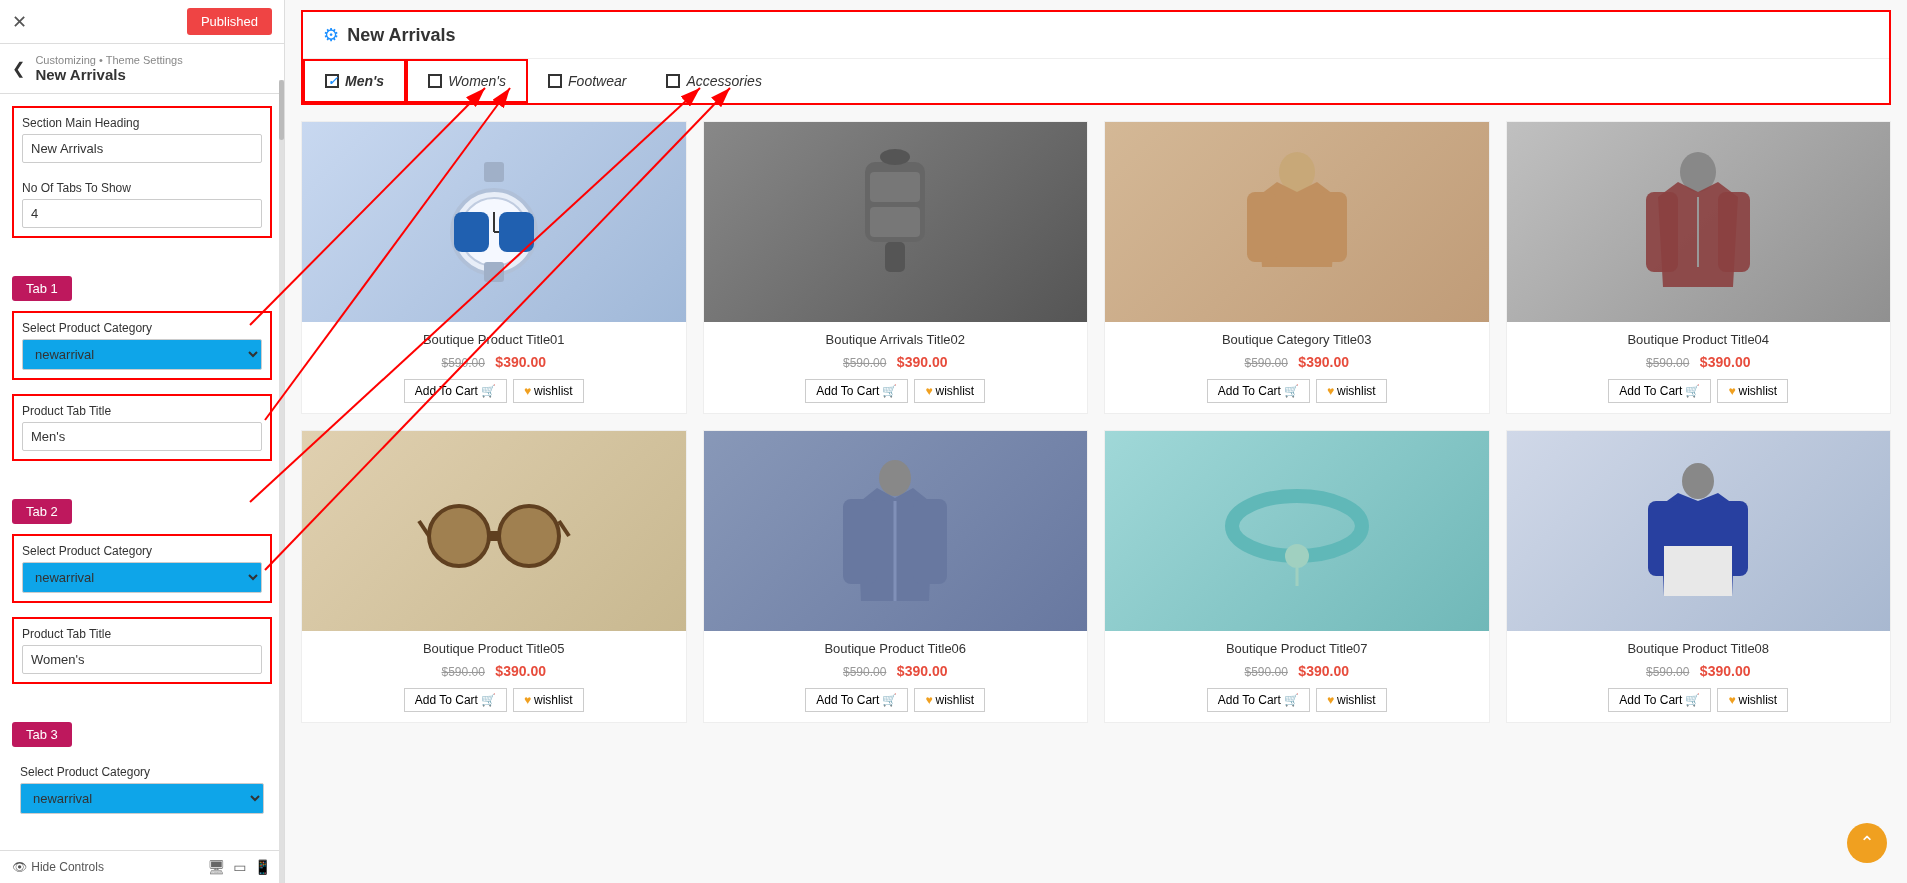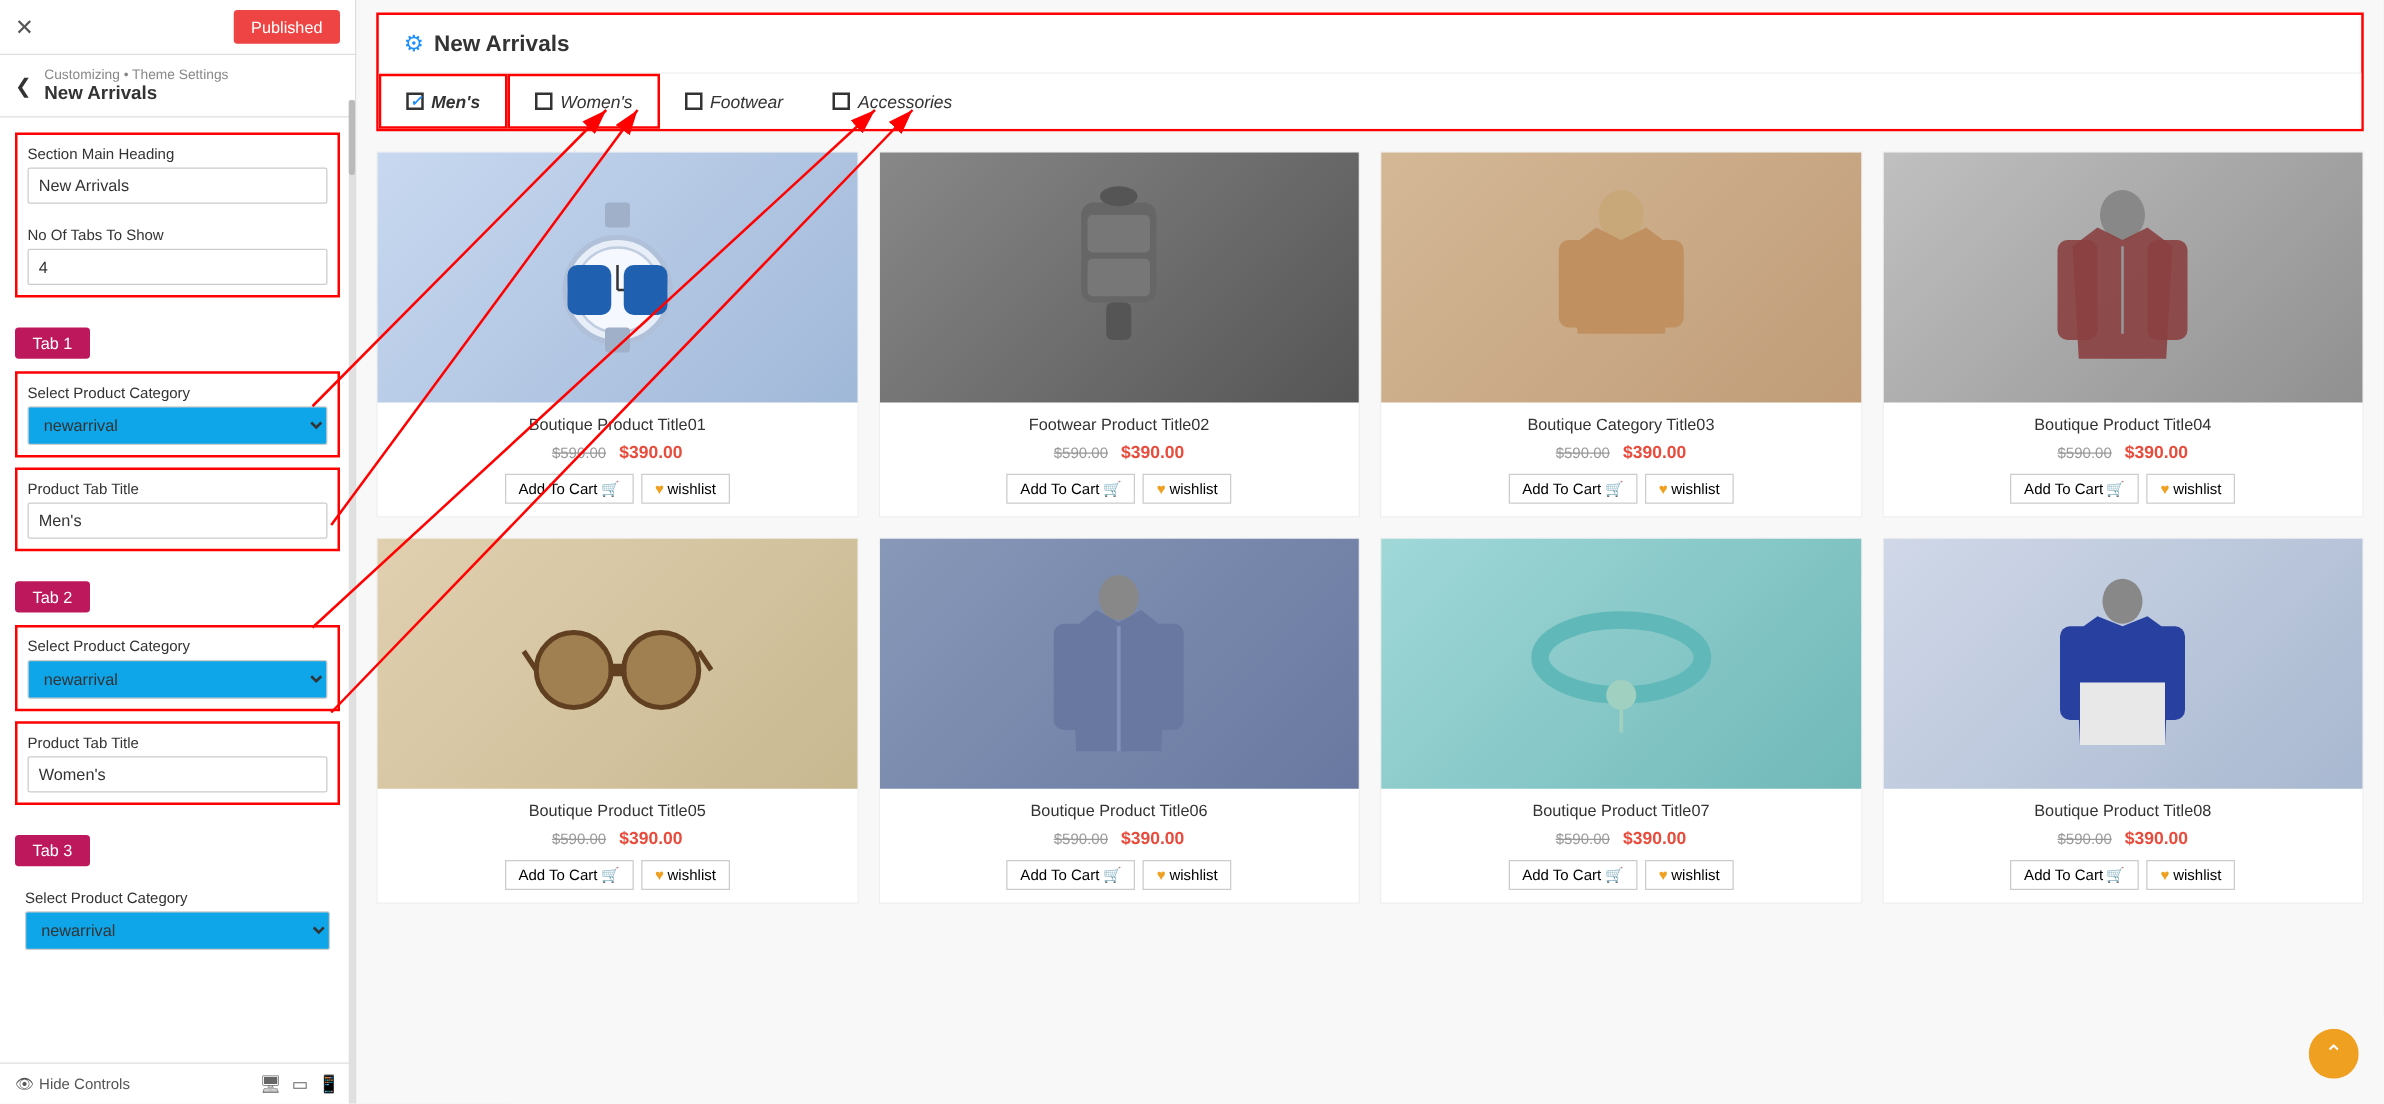--- a/index.html
+++ b/index.html
@@ -61,20 +61,21 @@
       font-size: 15px;
       font-weight: bold;
       color: #333;
     }
     .panel-scroll {
       overflow-y: auto;
       flex: 1;
       padding: 12px;
     }
     .field-group {
+      margin-bottom: 14px;
     }
     .field-label {
       font-size: 12px;
       color: #333;
       margin-bottom: 4px;
       display: block;
     }
     .field-input {
       width: 100%;
       padding: 6px 8px;
@@ -501,21 +502,21 @@
         <div class="product-image product-backpack">
           <svg width="110" height="160" viewBox="0 0 110 160" xmlns="http://www.w3.org/2000/svg">
             <rect x="25" y="20" width="60" height="80" rx="10" fill="#666"></rect>
             <rect x="30" y="30" width="50" height="30" rx="4" fill="#777"></rect>
             <rect x="30" y="65" width="50" height="30" rx="4" fill="#777"></rect>
             <ellipse cx="55" cy="15" rx="15" ry="8" fill="#555"></ellipse>
             <rect x="45" y="100" width="20" height="30" rx="5" fill="#555"></rect>
           </svg>
         </div>
         <div class="product-info">
-          <div class="product-title">Footwear Product Title02</div>
+          <div class="product-title">Boutique Arrivals Title02</div>
           <div class="product-price-area">
             <span class="original-price">$590.00</span>
             <span class="sale-price">$390.00</span>
           </div>
           <div class="product-actions">
             <button class="add-cart-btn">
               <span>Add To Cart</span>
               <span>🛒</span>
             </button>
             <button class="wishlist-btn">

